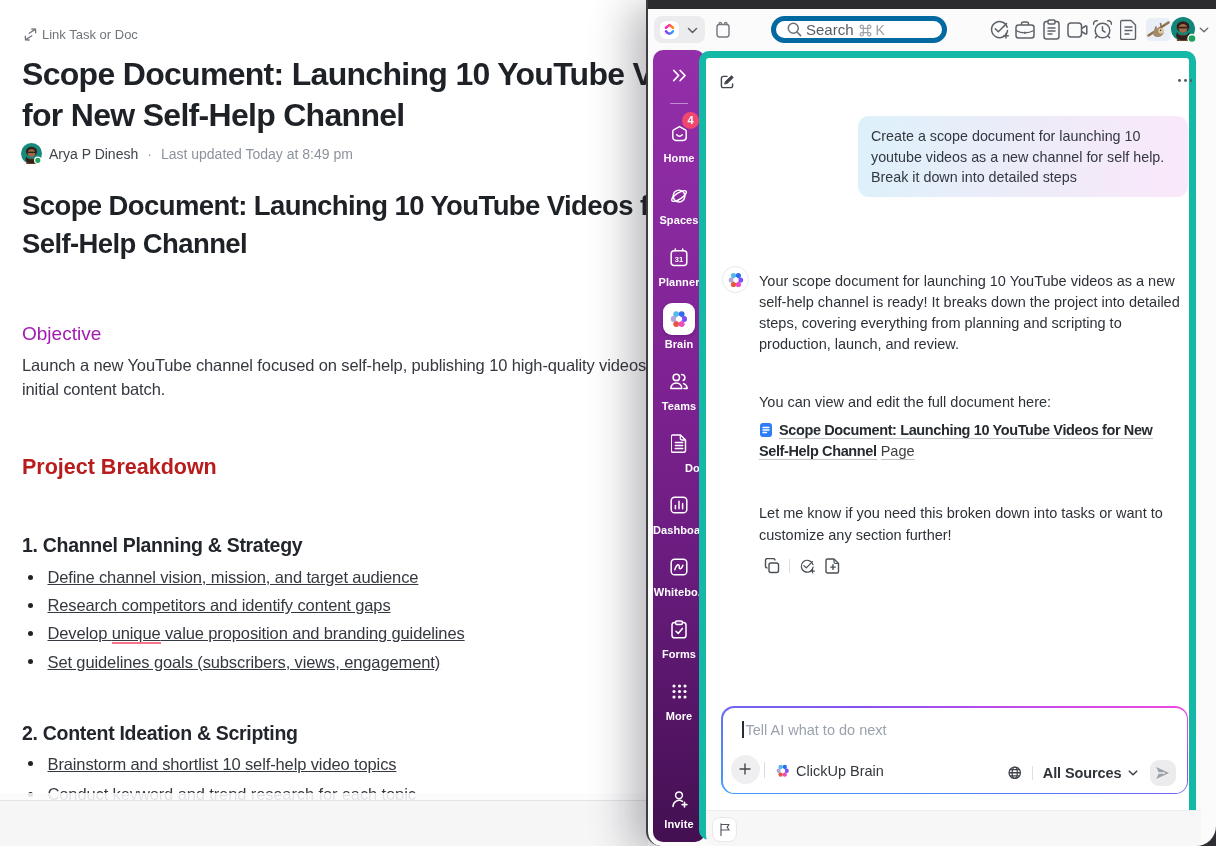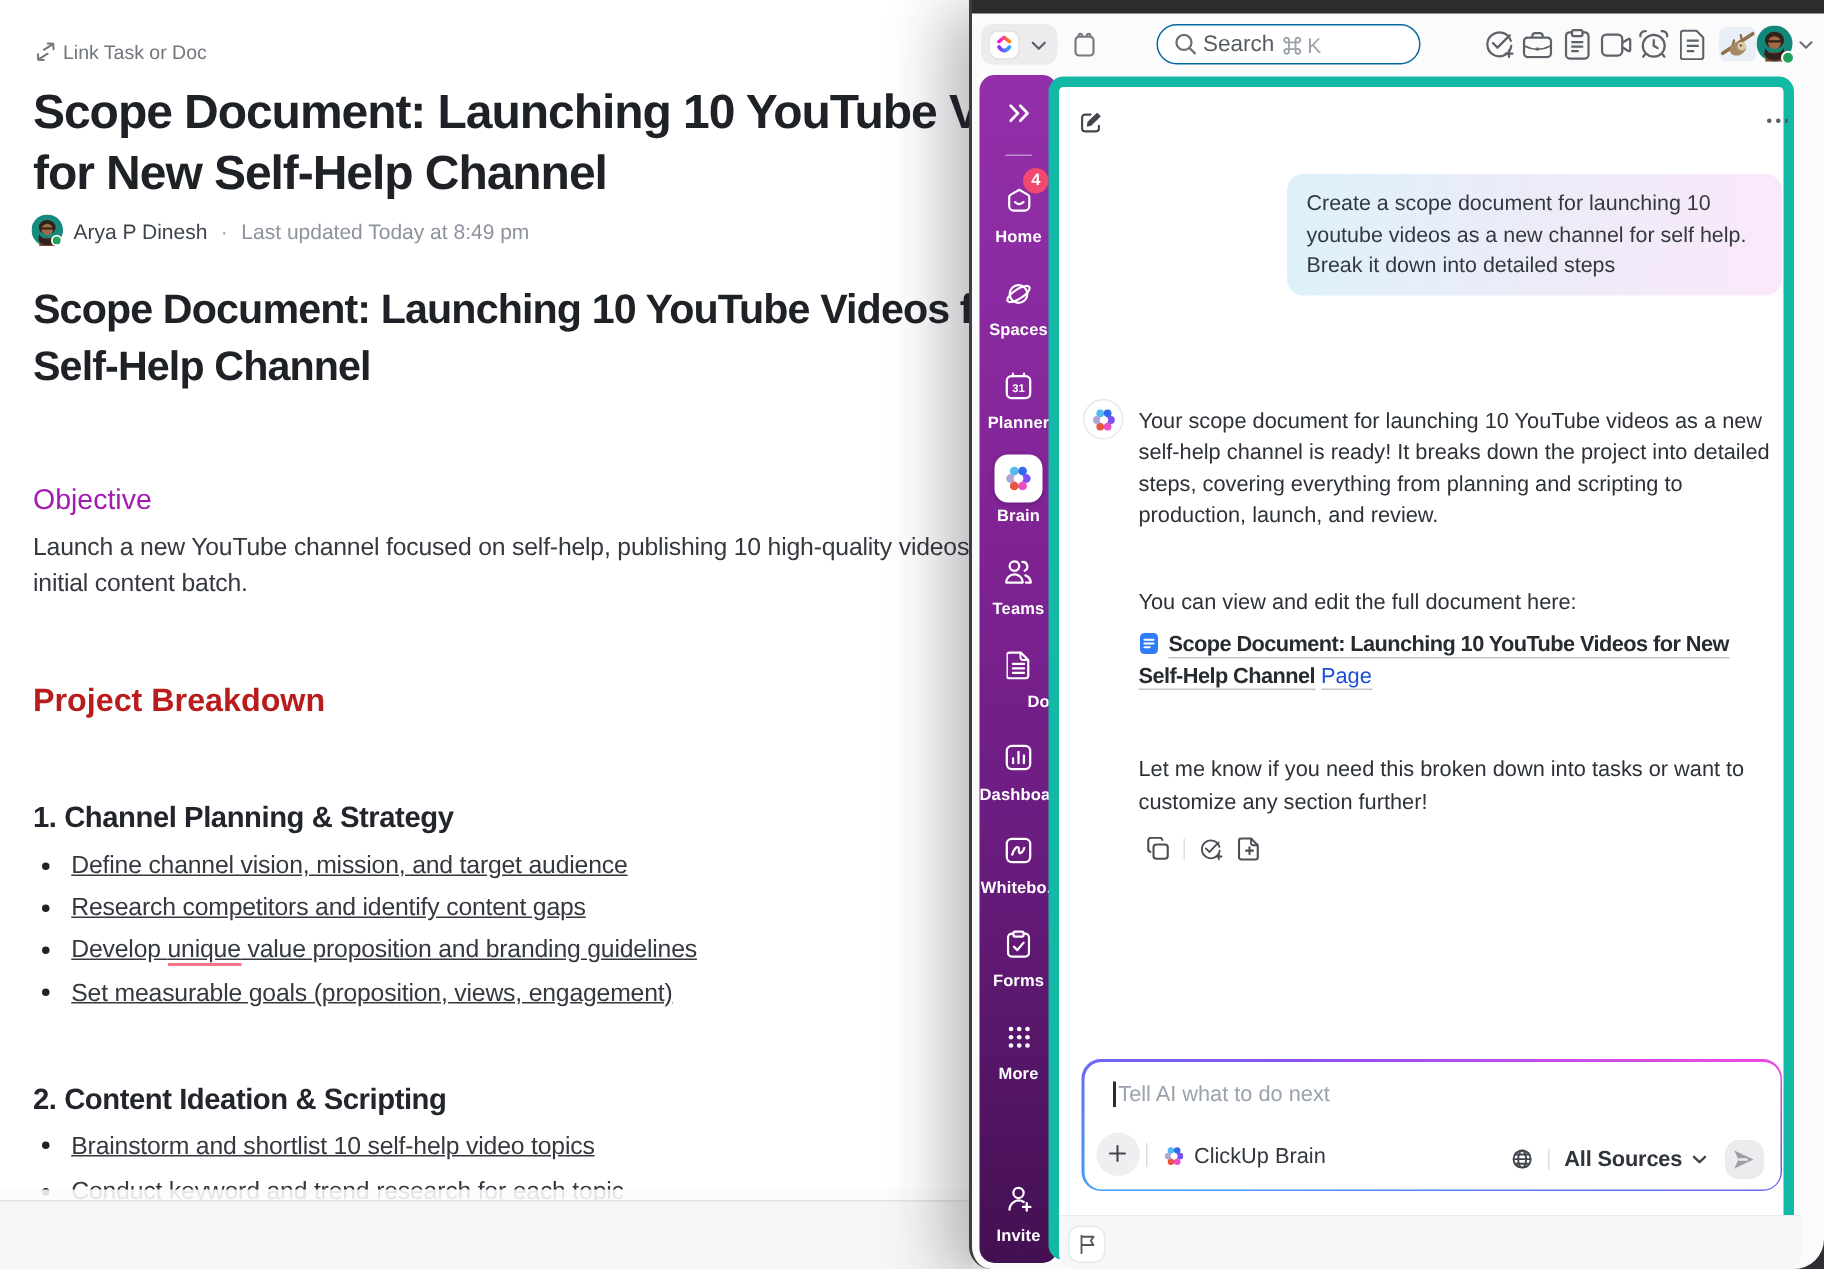--- a/index.html
+++ b/index.html
@@ -33,21 +33,21 @@
 
   
   #behindbr { position:absolute; right:0; bottom:0; width:32px; height:32px; background:#2f3034; }
   #overlay { position:absolute; left:646px; top:0; width:570px; height:846px; background:#fbfbfc;
      border-left:2px solid #3e3e42; border-radius:0 0 20px 15px; box-shadow:-16px 6px 40px rgba(30,30,40,0.30); }
   #titlestrip { position:absolute; left:0; top:0; width:568px; height:9px; background:#2c2c2e; }
 
   
   .logopill { position:absolute; left:5.5px; top:16px; width:51px; height:27px; background:#ececee; border-radius:8px;}
   .logosq { position:absolute; left:6.5px; top:4.5px; width:18.5px; height:18px; background:#fff; border-radius:5.5px; box-shadow:0 0 1px rgba(0,0,0,0.15); display:flex; align-items:center; justify-content:center;}
-  .searchpill { position:absolute; left:123px; top:16px; width:176px; height:27px; border:1px solid #0369a1; border-radius:14px; background:#fff; display:flex; align-items:center; }
+  .searchpill { position:absolute; left:123px; top:16px; width:176px; height:27px; border:5px solid #0369a1; border-radius:14px; background:#fff; display:flex; align-items:center; }
   .searchpill .stext { font-size:15px; color:#565c64; margin-left:4px;}
   .searchpill .skey { font-size:14px; color:#9aa1a9; margin-left:5px;}
 
   
   #sidebar { position:absolute; left:5px; top:50px; width:52px; height:792px; border-radius:10px;
      background:linear-gradient(180deg,#932fa9 0%,#8a2aa0 20%,#7c2190 45%,#691c7e 65%,#541565 85%,#431051 100%); }
   .sbitem { position:absolute; left:0; width:52px; text-align:center; color:#fff; }
   .sblabel { font-size:11px; color:#fff; letter-spacing:0.1px; font-weight:700;}
   .brainbox { position:absolute; left:10px; width:32px; height:32px; background:#fff; border-radius:9px; display:flex; align-items:center; justify-content:center; box-shadow:0 1px 3px rgba(40,0,60,0.3);}
 
@@ -55,21 +55,21 @@
   #card { position:absolute; left:51px; top:51px; width:497px; height:789px; background:#fff;
      border:7px solid #14b8a6; border-radius:10px; }
   .bubble { position:absolute; left:152px; top:58px; width:330px; height:81px; border-radius:11px;
      background:linear-gradient(94deg,#ddf1fb 0%,#eeebf8 55%,#fae8fb 100%);
      font-size:14.3px; line-height:20.5px; color:#33383f; padding:10px 13px; }
   .aiavatar { position:absolute; left:16px; top:208px; width:27px; height:27px; border-radius:50%; background:#fff; border:1px solid #e8e8ea; display:flex; align-items:center; justify-content:center;}
   .aitext { position:absolute; left:53px; top:213px; font-size:14.5px; line-height:21px; color:#2d3239; }
   .aitext2 { position:absolute; left:53px; top:336px; font-size:14.5px; color:#2d3239; }
   .linkline { position:absolute; left:53px; top:362px; font-size:14.5px; line-height:21.3px; color:#262b31; }
   .linkline .lt { font-weight:700; letter-spacing:-0.38px; border-bottom:1px solid #c3c5c9; }
-  .linkline .pg { color:#1d4ed8; border-bottom:1px solid #c3c5c9; }
+  .linkline .pg { color:#404040; border-bottom:1px solid #c3c5c9; }
   .aitext3 { position:absolute; left:53px; top:445px; font-size:14.5px; line-height:21.5px; color:#2d3239; }
   .actrow { position:absolute; left:58px; top:500px; display:flex; align-items:center; gap:9px; }
   .vdiv { width:1px; height:14px; background:#dfdfe2; }
 
   
   .inputwrap { position:absolute; left:15px; top:648px; width:467px; height:88px; border-radius:13px;
       background:linear-gradient(to top right,#41a0f8 0%,#5f75f5 40%,#8a51f0 65%,#c44be8 82%,#ef4ae0 100%); padding:1.5px; }
   .inputinner { width:100%; height:100%; background:#fff; border-radius:11.5px; position:relative; }
   .cursorbar { position:absolute; left:19.5px; top:13px; width:1.5px; height:17px; background:#2a2e33; }
   .placeholder { position:absolute; left:23px; top:14px; font-size:14.5px; color:#99a2ad; }
@@ -111,21 +111,21 @@
     </div>
     <div class="doch1">Scope Document: Launching 10 YouTube Videos for New<br>Self-Help Channel</div>
     <div class="h2a">Objective</div>
     <div class="para">Launch a new YouTube channel focused on self-help, publishing 10 high-quality videos as the<br>initial content batch.</div>
     <div class="h2b">Project Breakdown</div>
     <div class="h3a">1. Channel Planning &amp; Strategy</div>
     <div class="ul1">
       <div class="bli">Define channel vision, mission, and target audience</div>
       <div class="bli">Research competitors and identify content gaps</div>
       <div class="bli">Develop&nbsp;<span class="unq">unique</span>&nbsp;value proposition and branding guidelines</div>
-      <div class="bli">Set measurable goals (proposition, views, engagement)</div>
+      <div class="bli">Set guidelines goals (subscribers, views, engagement)</div>
     </div>
     <div class="h3b">2. Content Ideation &amp; Scripting</div>
     <div class="ul2">
       <div class="bli">Brainstorm and shortlist 10 self-help video topics</div>
       <div class="bli">Conduct keyword and trend research for each topic</div>
     </div>
     <div class="docfade"></div>
       <div class="docbar"></div>
   </div>
 </div>

